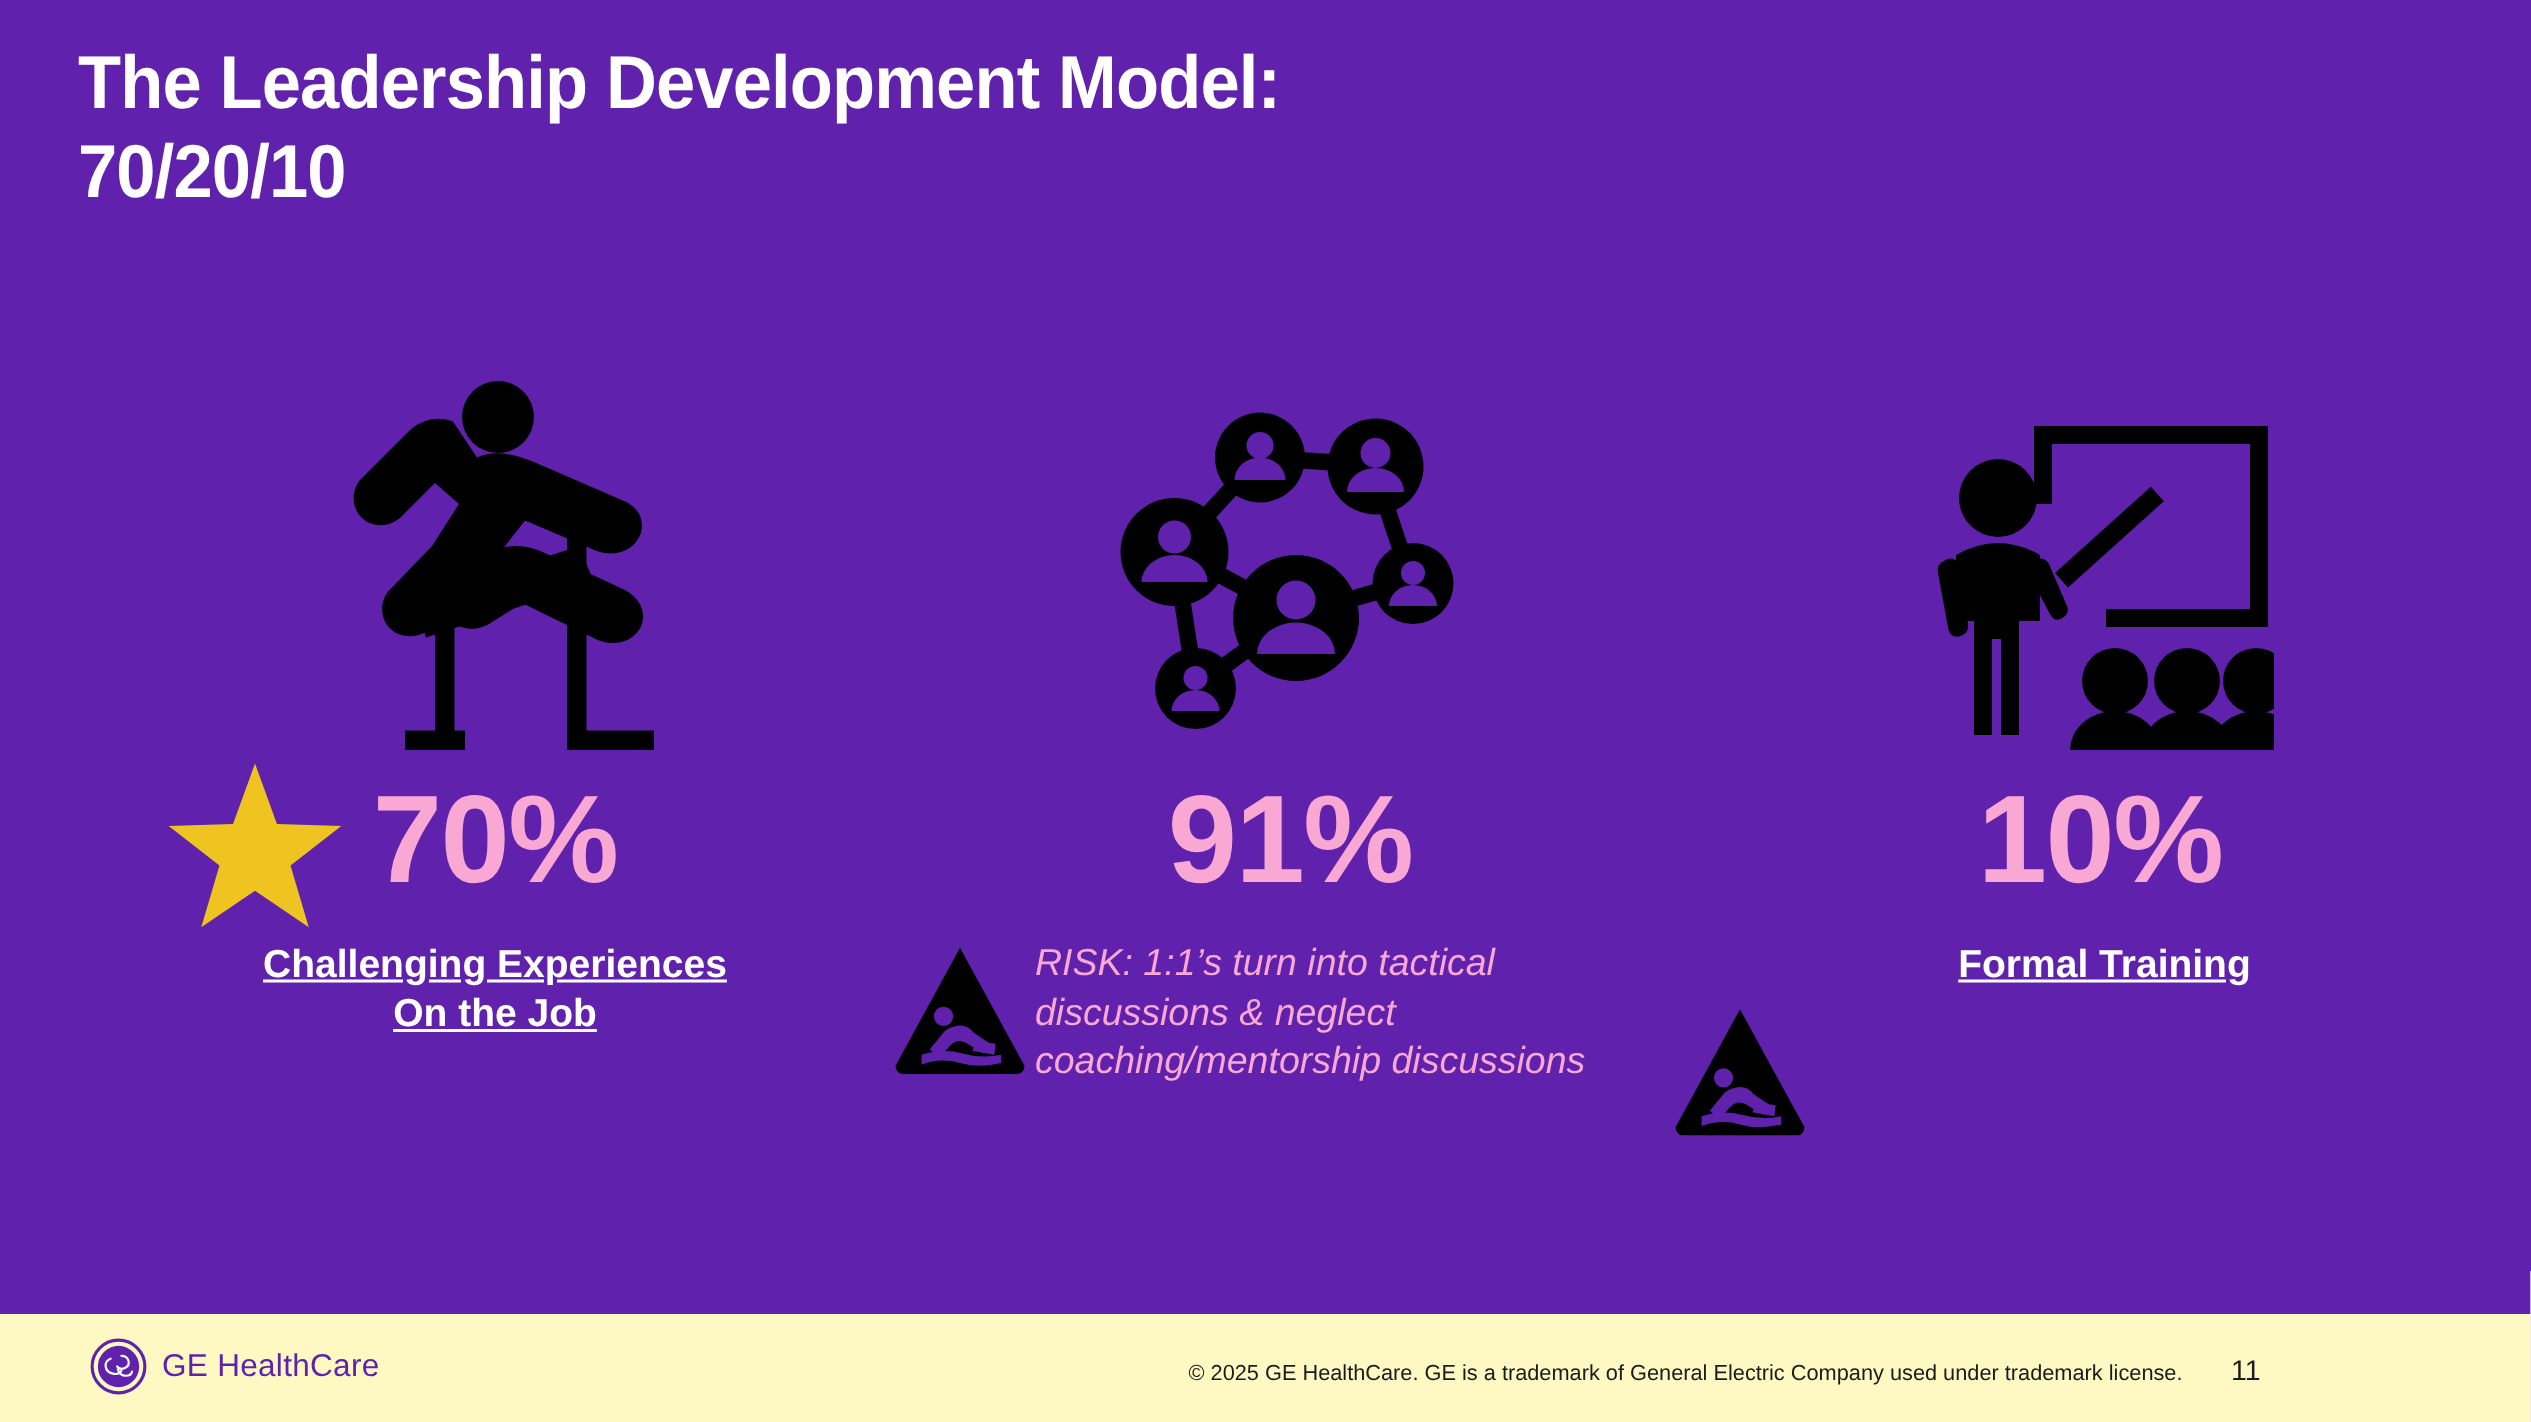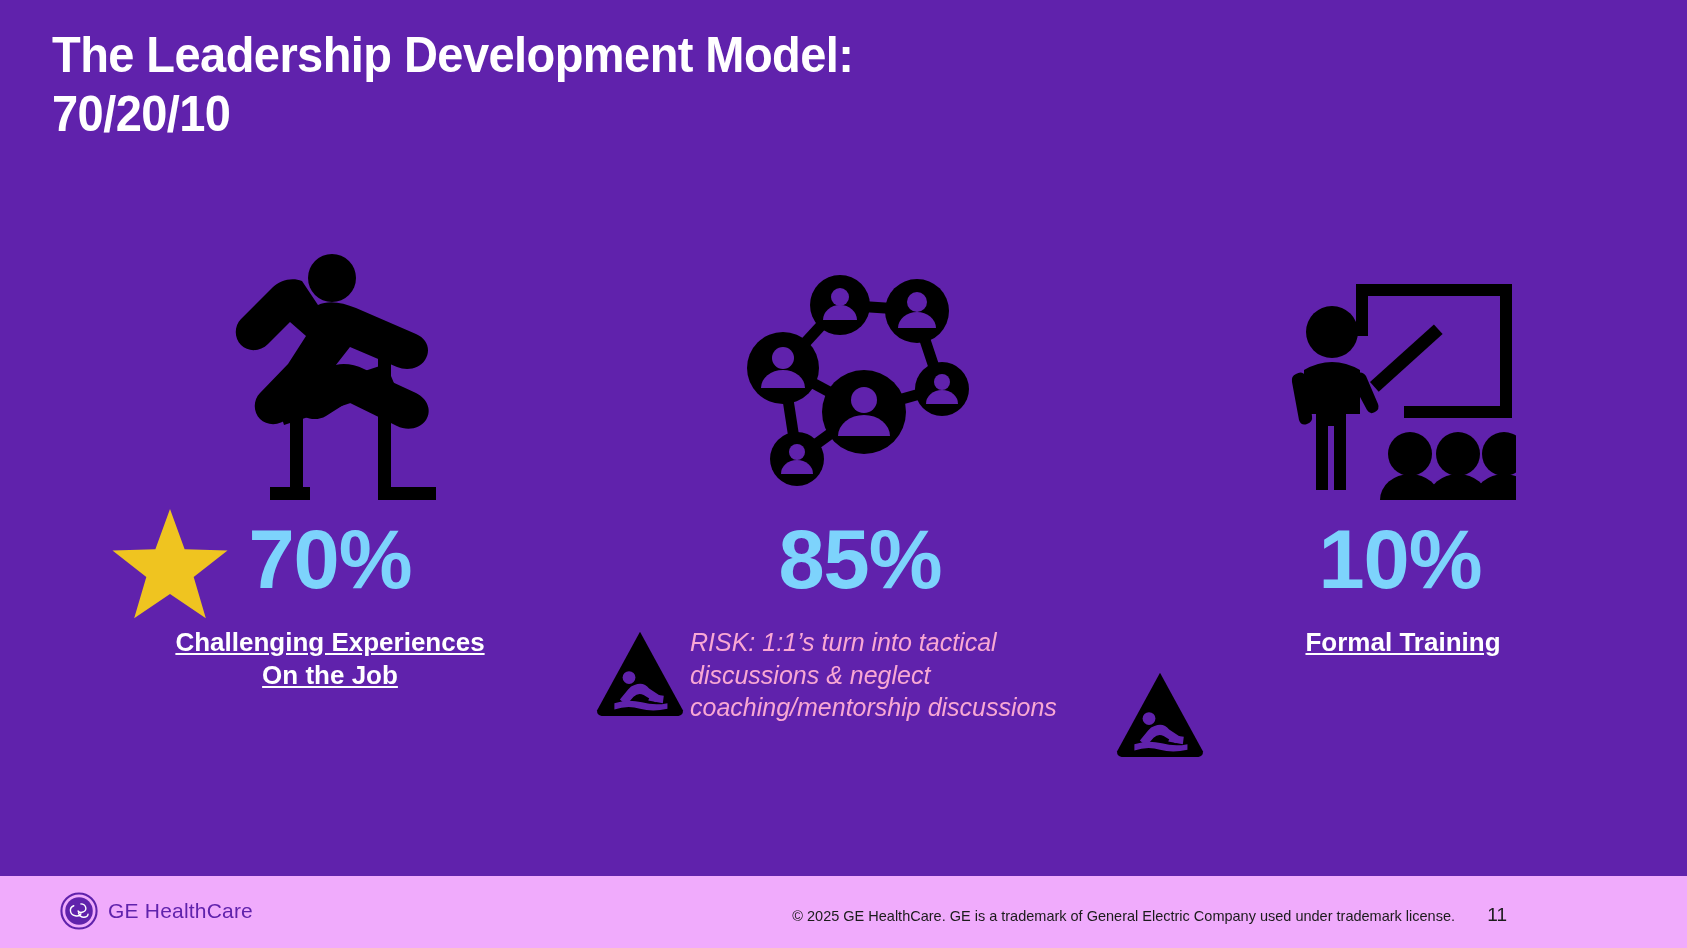--- a/index.html
+++ b/index.html
@@ -89,21 +89,21 @@
   .icon-box svg { display: block; }
 
   .pct-row {
     position: relative;
     height: 118px;
     display: flex;
     align-items: center;
     justify-content: center;
   }
   .pct {
-    color: #7dd3fc;
+    color: #f9a8d4;
     font-size: 83px;
     font-weight: bold;
     line-height: 1;
     font-family: "Liberation Sans Narrow", "Liberation Sans", sans-serif;
     letter-spacing: -1px;
     position: relative;
     z-index: 2;
   }
   .star-pct {
     position: absolute;
@@ -151,21 +151,21 @@
   .col-2 .risk-row { margin-left: -6px; }
   .col-3 .risk-row { margin-left: -6px; }
 
   
   .footer {
     position: absolute;
     left: 0;
     top: 876px;
     width: 1687px;
     height: 72px;
-    background: #f0abfc;
+    background: #fef9c3;
   }
   .ge-logo {
     position: absolute;
     left: 60px;
     top: 16px;
     display: flex;
     align-items: center;
     gap: 10px;
   }
   .ge-mark { width: 38px; height: 38px; display:block; }
@@ -269,21 +269,21 @@
             </g>
             <g>
               <circle cx="52" cy="189" r="27"></circle>
               <circle cx="52" cy="182" r="8" fill="#6022AC"></circle>
               <path d="M36 204 a16 14 0 0 1 32 0 z" fill="#6022AC"></path>
             </g>
           </g>
         </svg>
       </div>
       <div class="pct-row">
-        <span class="pct">85%</span>
+        <span class="pct">91%</span>
       </div>
       <div class="risk-row">
         <svg class="risk-icon" viewBox="0 0 100 94" aria-hidden="true">
           <path d="M50 2 L97 88 a6 6 0 0 1 -5 6 L8 94 a6 6 0 0 1 -5 -6 Z" fill="#000000"></path>
           <g fill="#6022AC">
             <circle cx="38" cy="52" r="7"></circle>
             <path d="M44 60 q10 -4 16 4 l12 8 l-5 7 l-13 -8 q-6 -3 -11 2 l-8 9 l-7 -6 l9 -11 q3 -4 7 -5 z"></path>
             <path d="M62 70 l14 2 l-1 8 l-16 -3 z"></path>
             <path d="M22 80 q14 -5 30 -1 q14 4 28 1 l0 6 q-16 4 -30 0 q-14 -4 -28 1 z"></path>
           </g>

